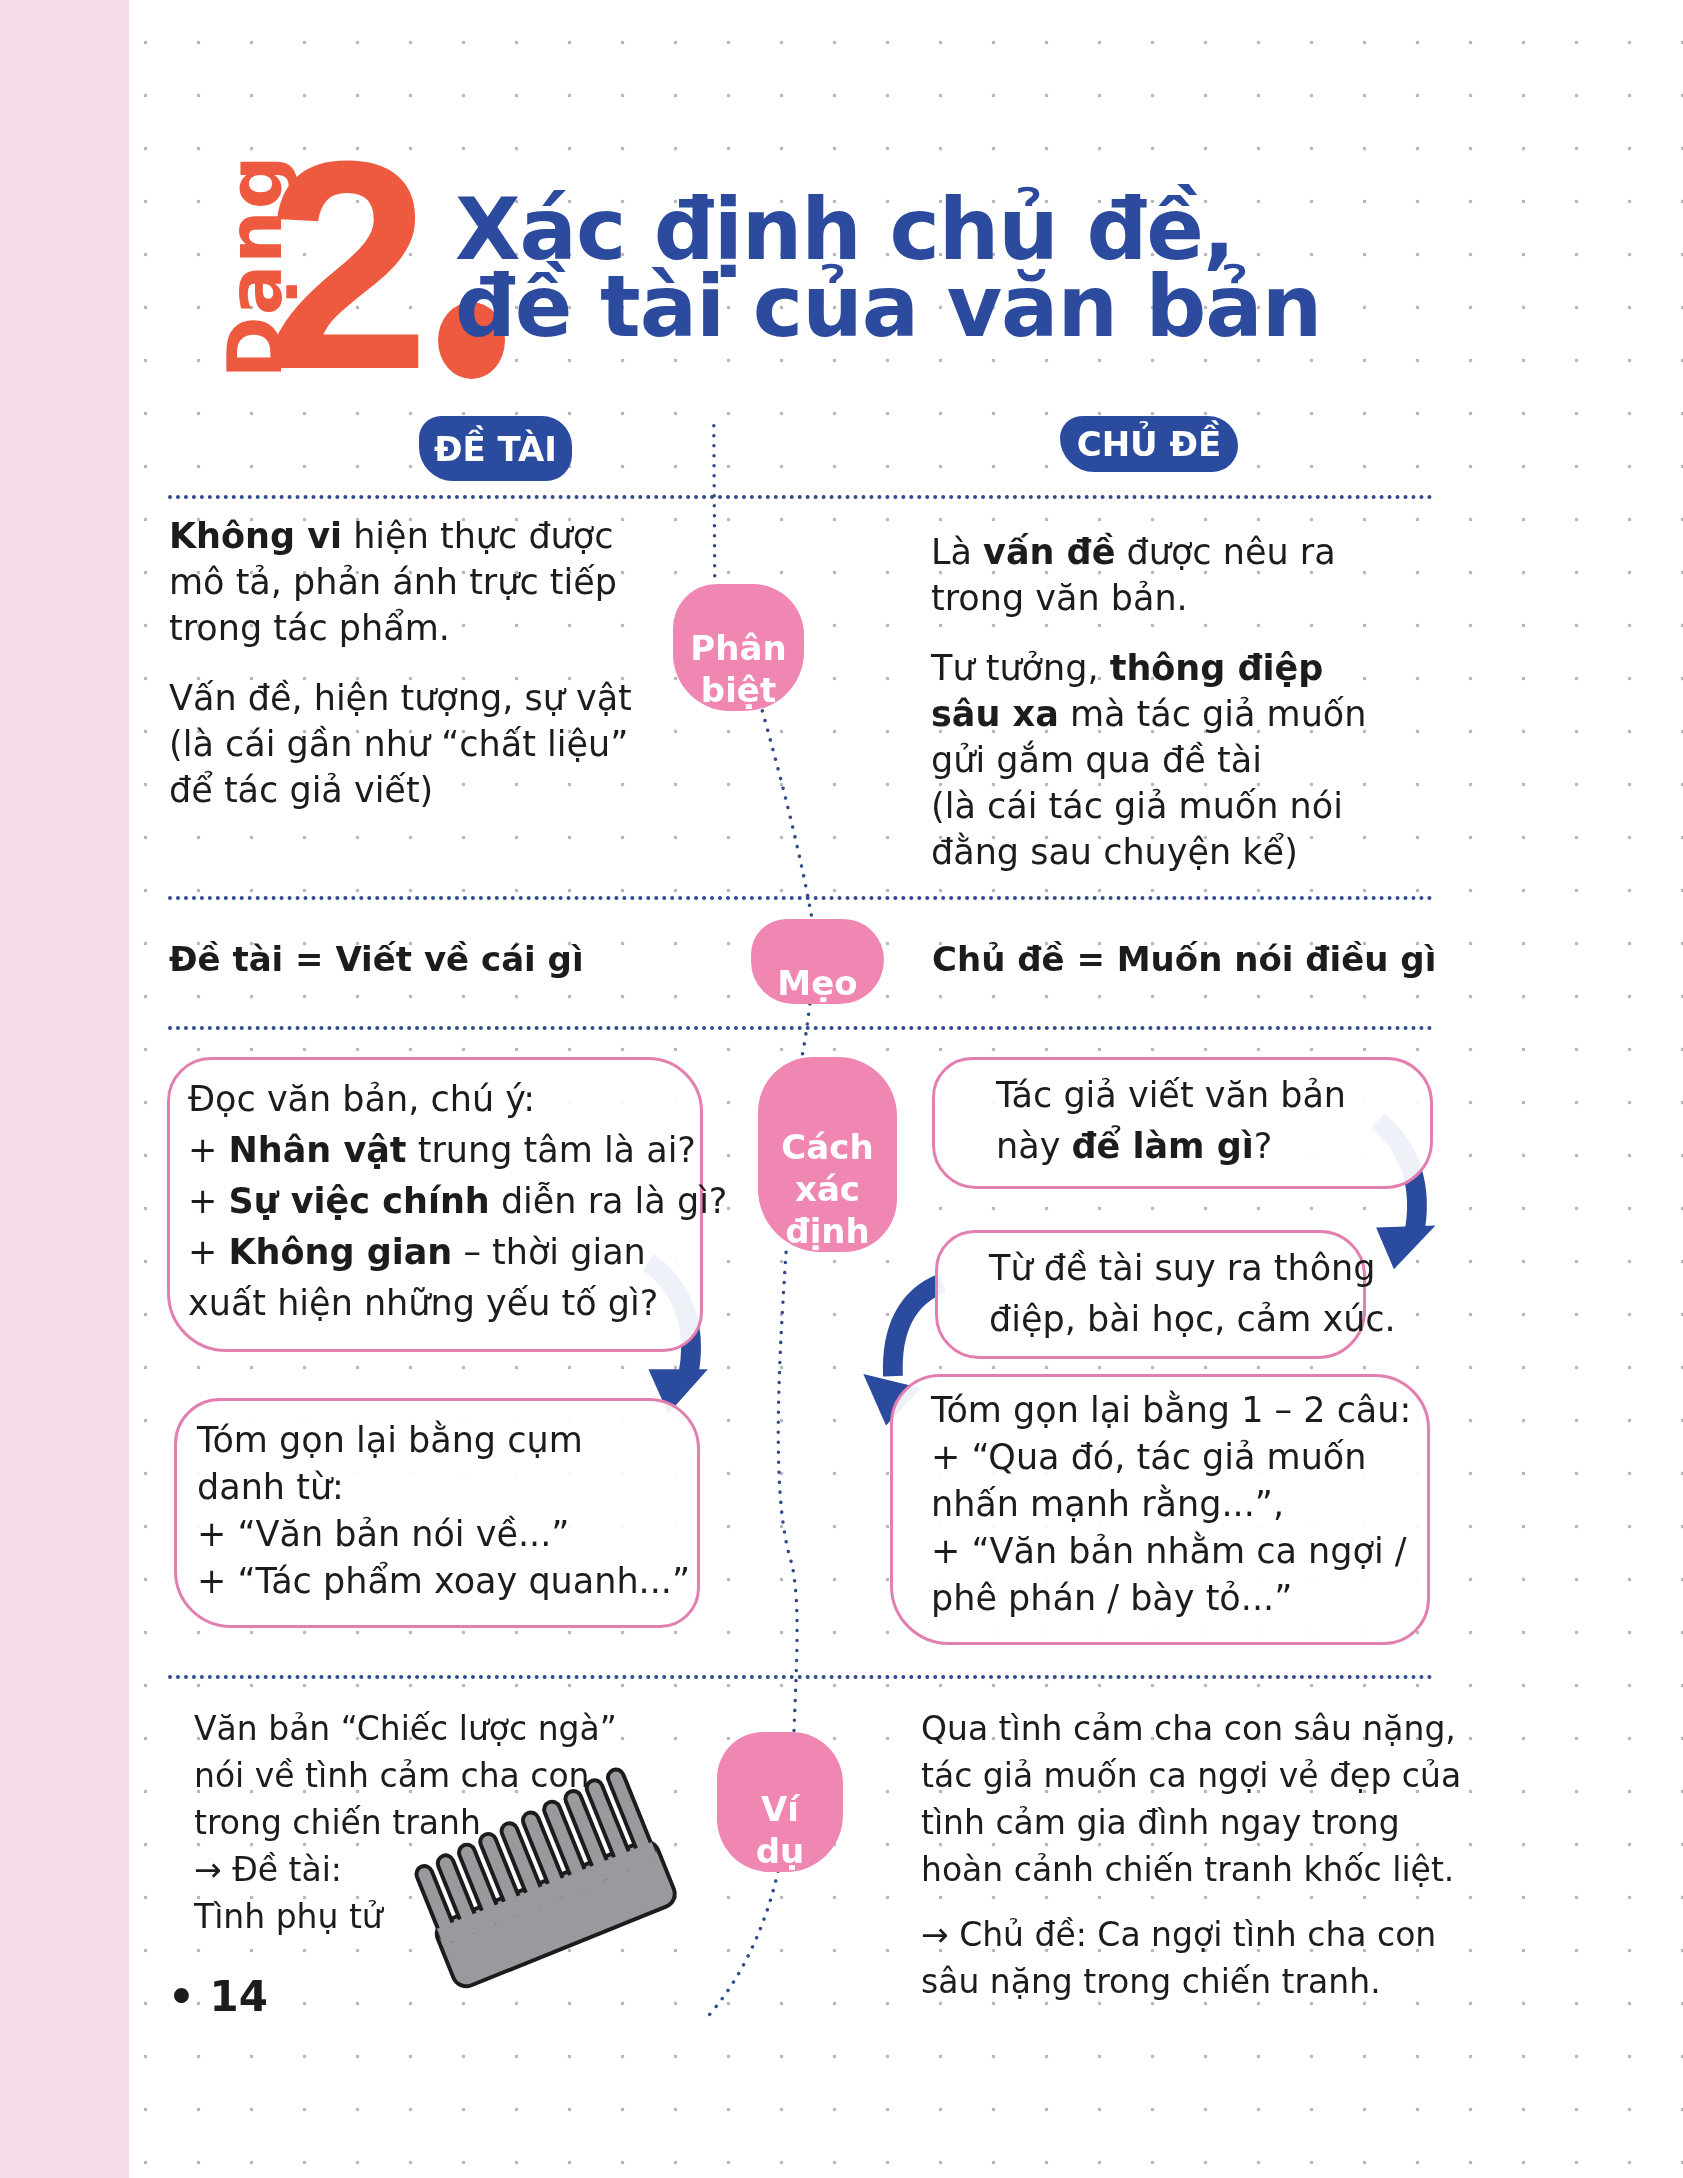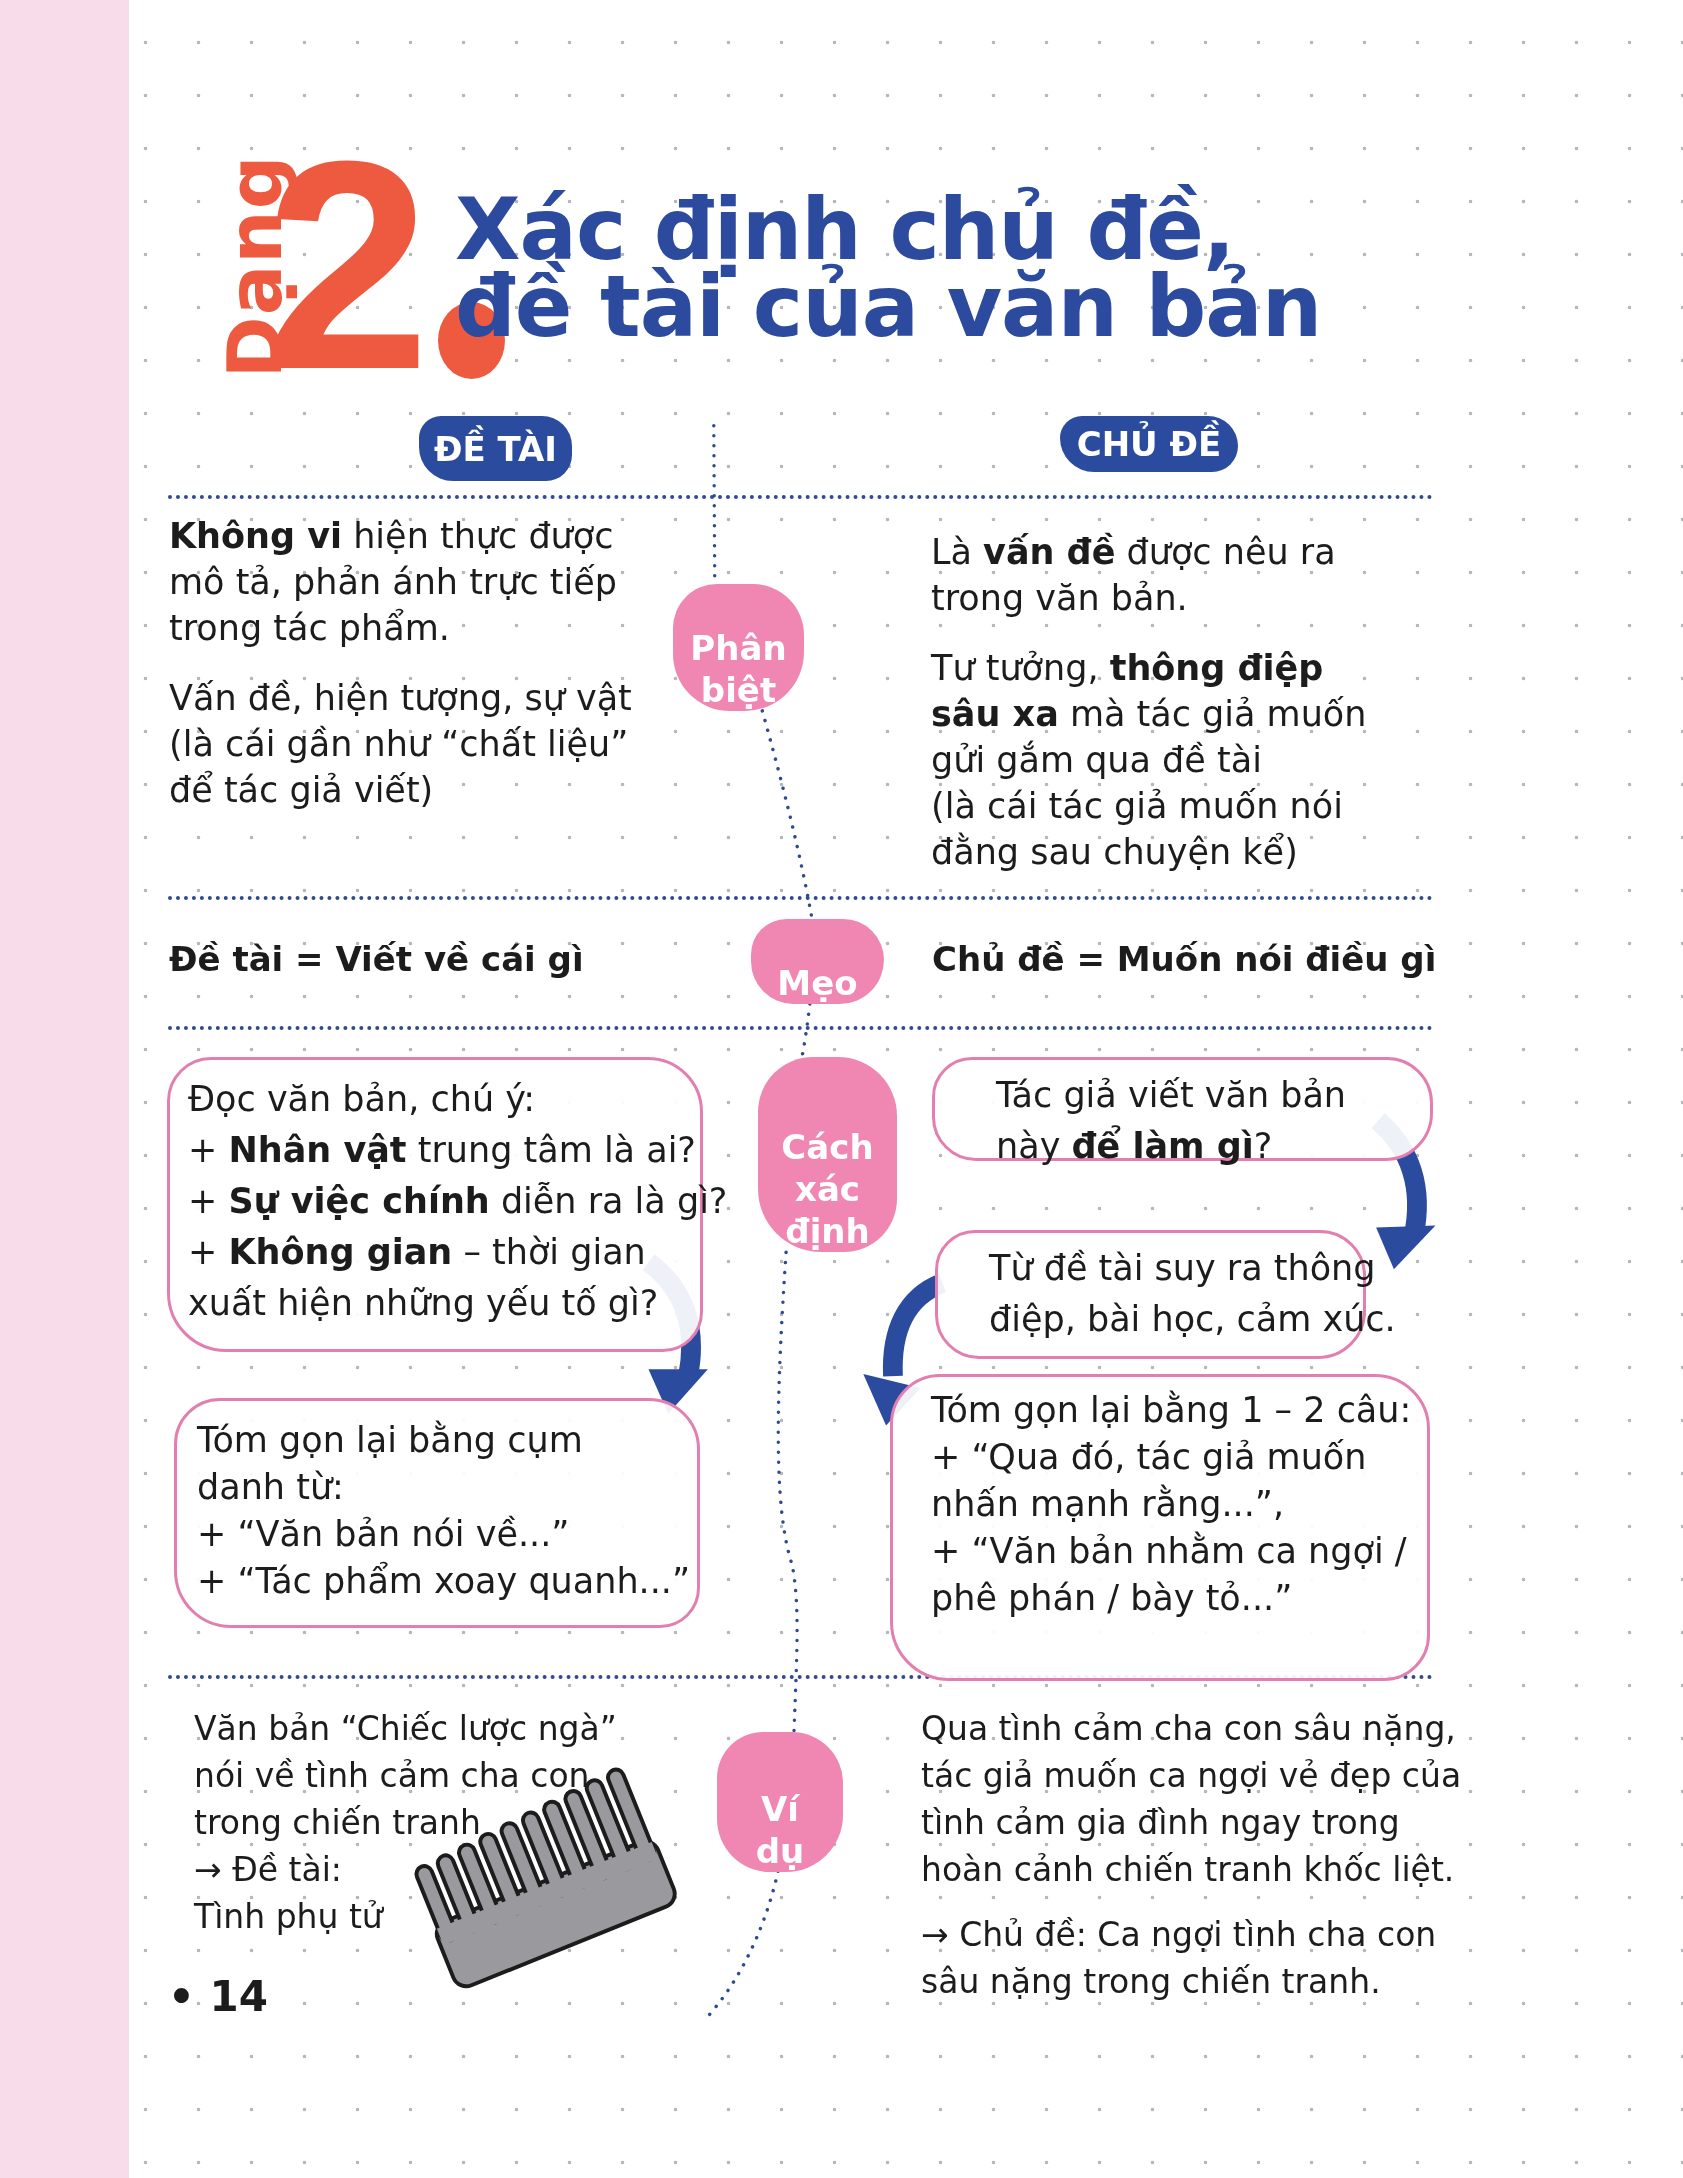--- a/index.html
+++ b/index.html
@@ -143,35 +143,35 @@
 
   <div class="box" style="left:174px; top:1398px; width:526px; height:230px; border-radius:46px 51px 40px 57px;">
     <div class="inner" style="left:20px; top:16px; line-height:47px;">
       <div>Tóm gọn lại bằng cụm</div>
       <div>danh từ:</div>
       <div>+ “Văn bản nói về...”</div>
       <div>+ “Tác phẩm xoay quanh...”</div>
     </div>
   </div>
 
-  <div class="box" style="left:932px; top:1057px; width:501px; height:104px; border-radius:40px 46px 48px 44px;">
+  <div class="box" style="left:932px; top:1057px; width:501px; height:132px; border-radius:40px 46px 48px 44px;">
     <div class="inner" style="left:61px; top:10px;">
       <div>Tác giả viết văn bản</div>
       <div><span>này </span><b>để làm gì</b><span>?</span></div>
     </div>
   </div>
 
   <div class="box" style="left:935px; top:1230px; width:431px; height:129px; border-radius:40px 46px 48px 44px;">
     <div class="inner" style="left:51px; top:10px;">
       <div>Từ đề tài suy ra thông</div>
       <div>điệp, bài học, cảm xúc.</div>
     </div>
   </div>
 
-  <div class="box" style="left:890px; top:1374px; width:540px; height:307px; border-radius:50px 55px 46px 59px;">
+  <div class="box" style="left:890px; top:1374px; width:540px; height:271px; border-radius:50px 55px 46px 59px;">
     <div class="inner" style="left:38px; top:10px; line-height:47px;">
       <div>Tóm gọn lại bằng 1 – 2 câu:</div>
       <div>+ “Qua đó, tác giả muốn</div>
       <div>nhấn mạnh rằng...”,</div>
       <div>+ “Văn bản nhằm ca ngợi /</div>
       <div>phê phán / bày tỏ...”</div>
     </div>
   </div>
 
   <div class="blob" style="left:717px; top:1732px; width:126px; height:140px; border-radius:46px 51px 57px 53px;">

